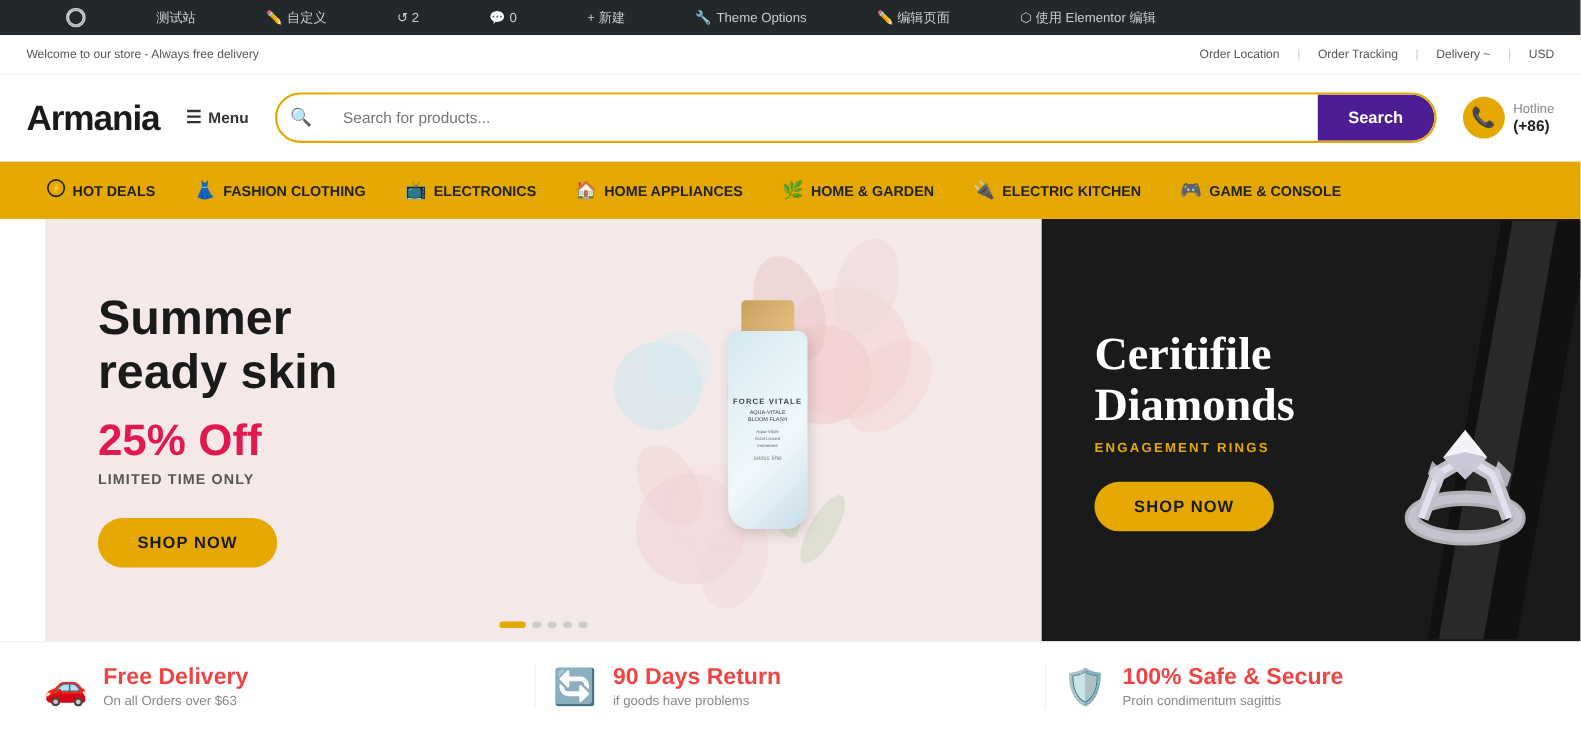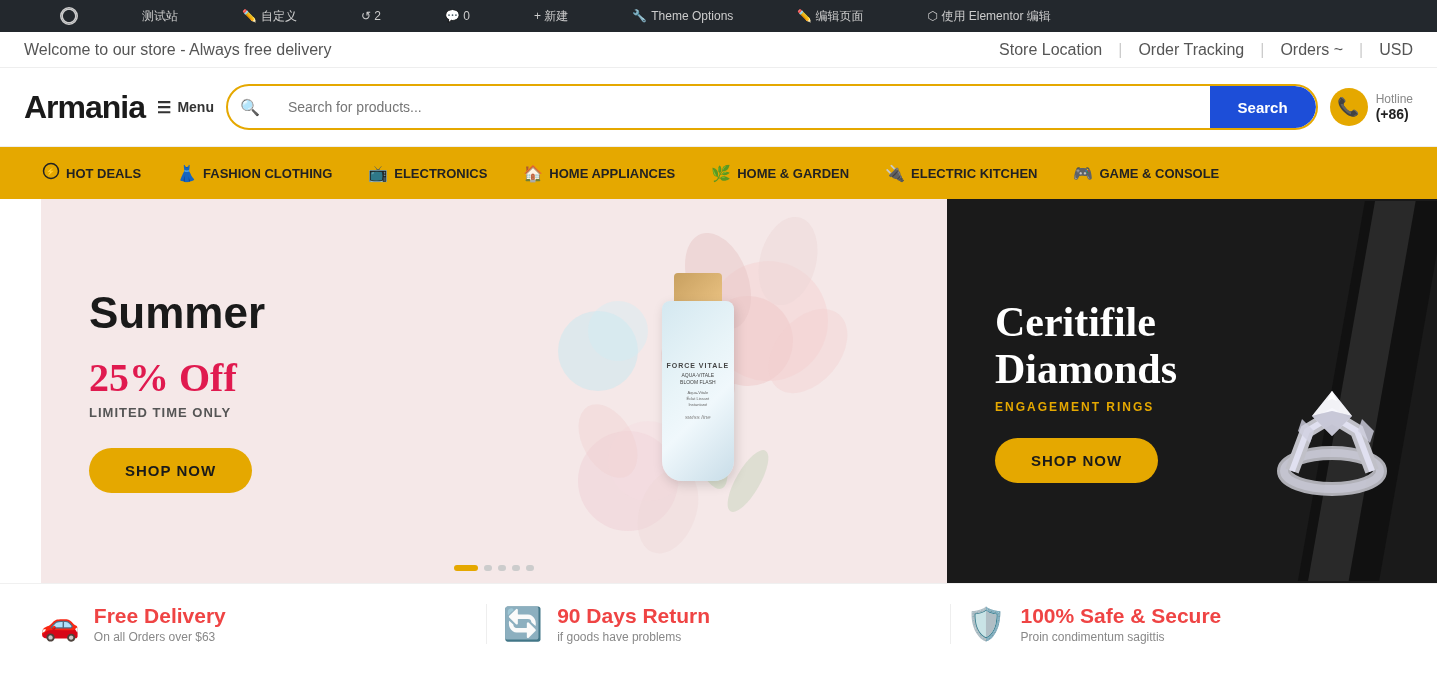--- a/index.html
+++ b/index.html
@@ -30,34 +30,34 @@
 
     
     .top-bar {
       background: #fff;
       border-bottom: 1px solid #eee;
       height: 36px;
       display: flex;
       align-items: center;
       justify-content: space-between;
       padding: 0 24px;
-      font-size: 16px;
+      font-size: 11px;
       color: #555;
     }
     .top-bar-left { }
     .top-bar-right { display: flex; align-items: center; gap: 16px; }
     .top-bar-right a { color: #555; text-decoration: none; }
     .top-bar-sep { color: #ccc; }
 
     
     .header {
       display: flex;
       align-items: center;
       padding: 16px 24px;
-      gap: 12px;
+      gap: 24px;
       background: #fff;
       border-bottom: 1px solid #eee;
     }
     .logo {
       font-size: 32px;
       font-weight: 900;
       color: #1a1a1a;
       letter-spacing: -1px;
       text-decoration: none;
       flex-shrink: 0;
@@ -84,21 +84,21 @@
     }
     .search-bar input {
       flex: 1;
       border: none;
       outline: none;
       padding: 12px 16px;
       font-size: 14px;
       color: #555;
     }
     .search-bar button {
-      background: #1d4ed8;
+      background: #4c1d95;
       border: none;
       padding: 0 28px;
       font-size: 15px;
       font-weight: 700;
       color: #fff;
       cursor: pointer;
       border-radius: 0 22px 22px 0;
     }
     .header-right {
       display: flex;
@@ -170,21 +170,20 @@
       font-weight: 900;
       color: #1a1a1a;
       line-height: 1.1;
       margin-bottom: 16px;
     }
     .hero-main-text .discount {
       font-size: 40px;
       font-weight: 900;
       color: #e01a4f;
       margin-bottom: 4px;
-      font-family: Liberation Serif, serif;
     }
     .hero-main-text .limited {
       font-size: 13px;
       font-weight: 600;
       color: #555;
       letter-spacing: 1px;
       margin-bottom: 28px;
     }
     .shop-now-btn {
       background: #e5a800;
@@ -389,25 +388,25 @@
   <div class="admin-bar-item">
     <span>⬡ 使用 Elementor 编辑</span>
   </div>
 </div>
 
 <div class="top-bar">
   <div class="top-bar-left">
     <span>Welcome to our store - Always free delivery</span>
   </div>
   <div class="top-bar-right">
-    <a href="#">Store Location</a>
+    <a href="#">Order Location</a>
     <span class="top-bar-sep">|</span>
     <a href="#">Order Tracking</a>
     <span class="top-bar-sep">|</span>
-    <a href="#">Orders ~</a>
+    <a href="#">Delivery ~</a>
     <span class="top-bar-sep">|</span>
     <a href="#">USD</a>
   </div>
 </div>
 
 <div class="header">
   <a href="#" class="logo">Armania</a>
   <div class="menu-trigger">
     <span class="hamburger">☰</span>
     <span>Menu</span>
@@ -463,20 +462,21 @@
     <span>GAME &amp; CONSOLE</span>
   </a>
 </nav>
 
 <div class="hero">
 
   <div class="hero-main">
     <div class="hero-main-text">
       <h1>
         <span>Summer</span><br>
+        <span>ready skin</span>
       </h1>
       <div class="discount">25% Off</div>
       <div class="limited">LIMITED TIME ONLY</div>
       <button class="shop-now-btn">SHOP NOW</button>
     </div>
 
     <div class="hero-main-image">
       <div class="bottle-container">
 
         <svg width="300" height="360" viewBox="0 0 300 360" style="position:absolute;top:0;left:0;">

